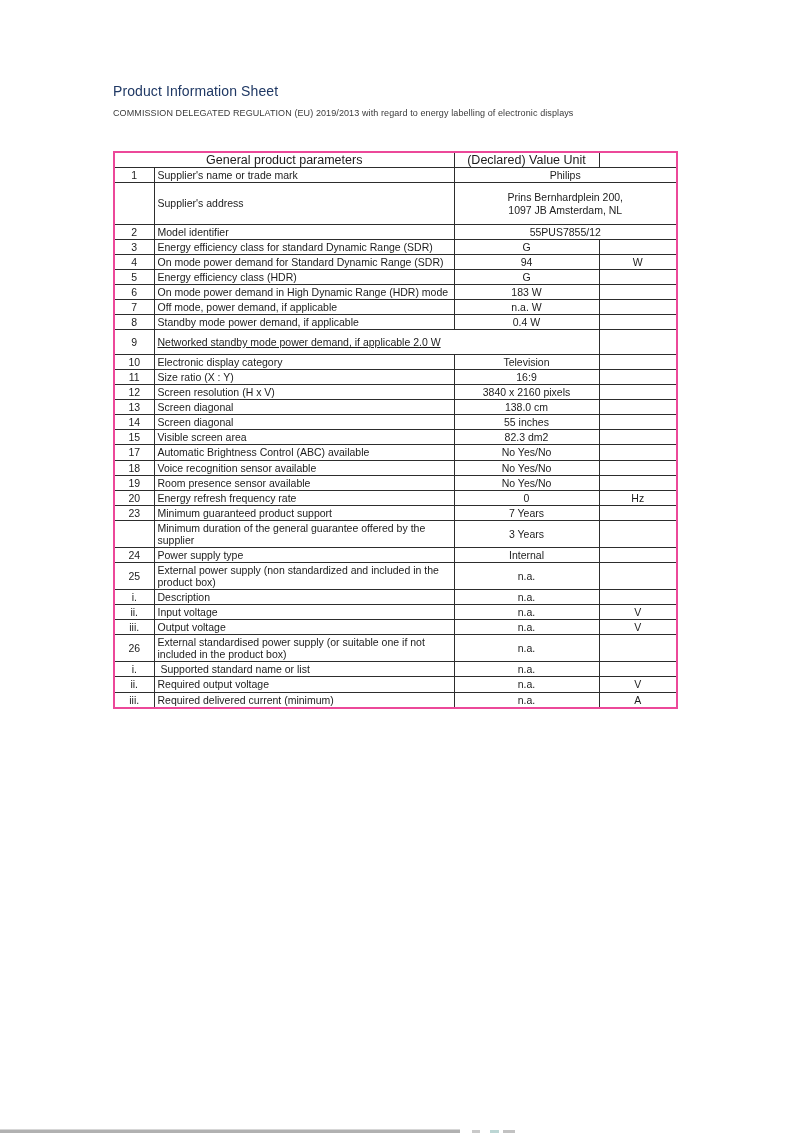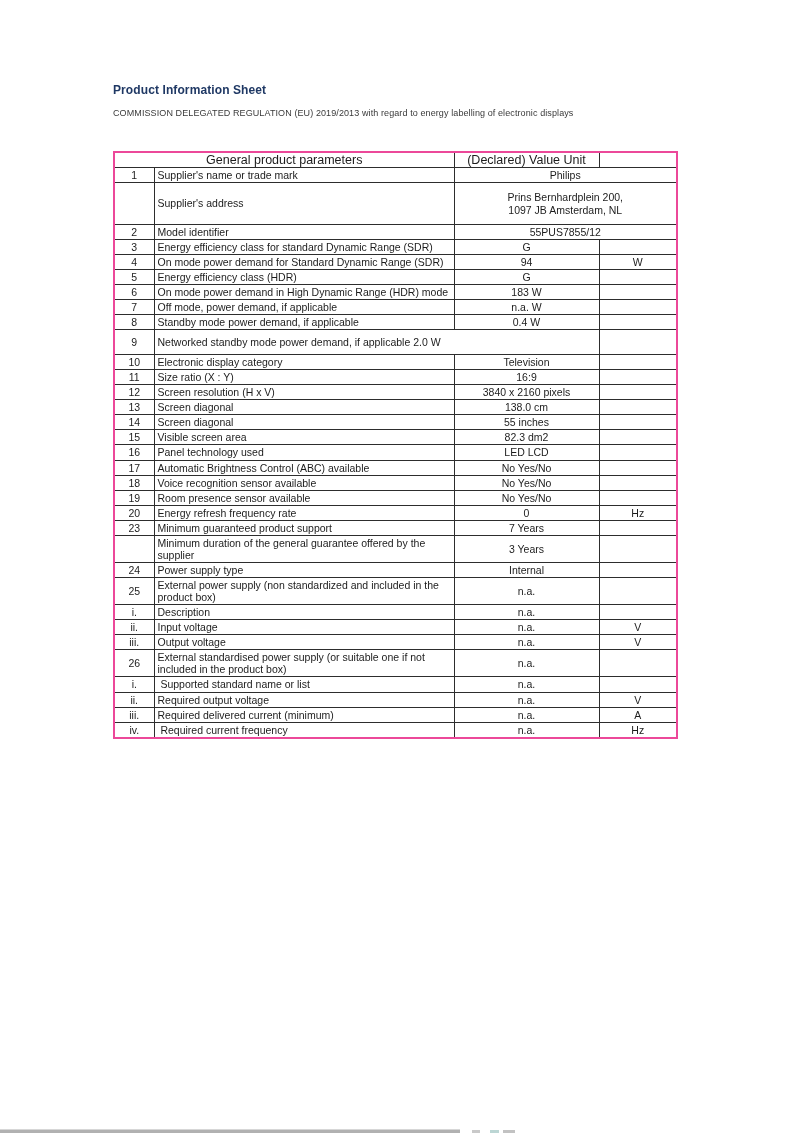--- a/index.html
+++ b/index.html
@@ -12,22 +12,22 @@
     height: 1134px;
     position: relative;
     font-family: "Liberation Sans", sans-serif;
     color: #1a1a1a;
     overflow: hidden;
   }
   .doc-title {
     position: absolute;
     left: 113px;
     top: 83px;
-    font-size: 12px;
-    font-weight: bold;
+    font-size: 14px;
+    font-weight: normal;
     letter-spacing: 0.1px;
   }
   .doc-subtitle {
     position: absolute;
     left: 113px;
     top: 108px;
     font-size: 9px;
     color: #3a3a3a;
     letter-spacing: 0.1px;
     white-space: nowrap;
@@ -75,21 +75,21 @@
     text-align: center;
     vertical-align: middle;
     white-space: pre-line;
   }
   td.c-val.left-align { text-align: center; }
   td.c-unit {
     text-align: center;
     vertical-align: middle;
   }
   td.pad-tall { padding-top: 8px; padding-bottom: 8px; }
-  td.pad-mid  { padding-top: 6px; padding-bottom: 6px; }
+  td.pad-mid  { padding-top: 6px; padding-bottom: 6px; text-decoration: underline; }
   
   .bottom-edge-bar {
     position: absolute;
     left: 0;
     top: 1129px;
     width: 460px;
     height: 3px;
     background: #b1b1b1;
     border-top: 1px solid #d7d7d7;
   }
@@ -206,26 +206,20 @@
         <td class="c-val">55 inches</td>
         <td class="c-unit"></td>
       </tr>
       <tr>
         <td class="c-num">15</td>
         <td class="c-label">Visible screen area</td>
         <td class="c-val">82.3 dm2</td>
         <td class="c-unit"></td>
       </tr>
       <tr>
-        <td class="c-num">16</td>
-        <td class="c-label">Panel technology used</td>
-        <td class="c-val">LED LCD</td>
-        <td class="c-unit"></td>
-      </tr>
-      <tr>
         <td class="c-num">17</td>
         <td class="c-label">Automatic Brightness Control (ABC) available</td>
         <td class="c-val">No Yes/No</td>
         <td class="c-unit"></td>
       </tr>
       <tr>
         <td class="c-num">18</td>
         <td class="c-label">Voice recognition sensor available</td>
         <td class="c-val">No Yes/No</td>
         <td class="c-unit"></td>
@@ -300,26 +294,20 @@
         <td class="c-num">ii.</td>
         <td class="c-label">Required output voltage</td>
         <td class="c-val">n.a.</td>
         <td class="c-unit">V</td>
       </tr>
       <tr>
         <td class="c-num">iii.</td>
         <td class="c-label">Required delivered current (minimum)</td>
         <td class="c-val">n.a.</td>
         <td class="c-unit">A</td>
-      </tr>
-      <tr>
-        <td class="c-num">iv.</td>
-        <td class="c-label">&nbsp;Required current frequency</td>
-        <td class="c-val">n.a.</td>
-        <td class="c-unit">Hz</td>
       </tr>
     </tbody>
 </table>
 
 <div class="bottom-edge-bar"></div>
 <div class="bottom-speck speck-1"></div>
 <div class="bottom-speck speck-2"></div>
 <div class="bottom-speck speck-3"></div>
 
 </body></html>

